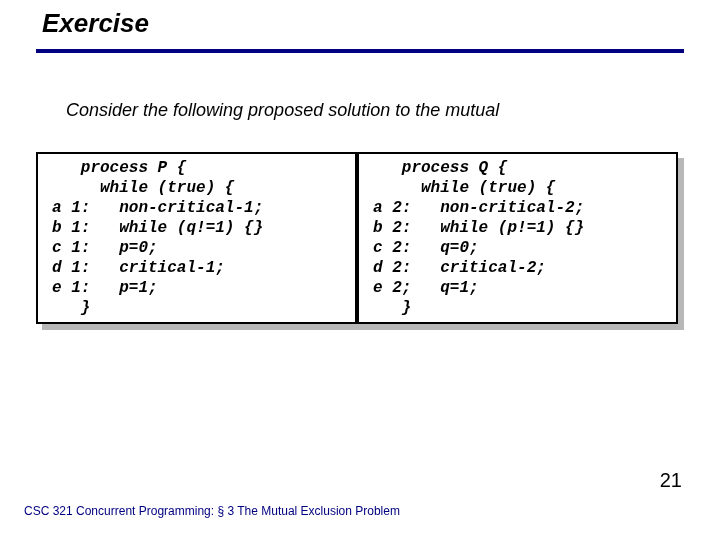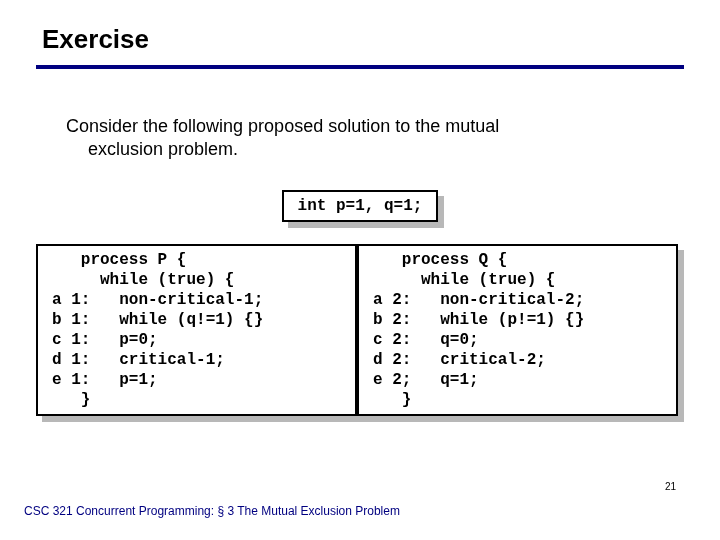--- a/index.html
+++ b/index.html
@@ -5,21 +5,22 @@
   * { box-sizing: border-box; margin: 0; padding: 0; }
   body {
     width: 720px;
     height: 540px;
     background: #ffffff;
     font-family: Arial, Helvetica, sans-serif;
     position: relative;
     overflow: hidden;
   }
   .slide {
-    padding: 24px 36px 0 36px;
+    padding: 8px 36px 0 36px;
+    font-style: italic;
   }
   .title {
     font-size: 26px;
     font-weight: bold;
     color: #000;
     margin-bottom: 10px;
     margin-left: 6px;
   }
   .hr {
     height: 4px;
@@ -62,41 +63,37 @@
   }
   .footer {
     position: absolute;
     left: 24px;
     bottom: 22px;
     font-size: 12px;
     color: #000080;
   }
   .pagenum {
     position: absolute;
-    right: 44px;
+    right: 38px;
     bottom: 48px;
-    font-size: 10px;
+    font-size: 20px;
     color: #000;
   }
 </style>
 </head>
 <body>
 
 <div class="slide">
   <div class="title">Exercise</div>
   <div class="hr"></div>
 
   <div class="intro">
     <div>Consider the following proposed solution to the mutual</div>
-    <div class="l2">exclusion problem.</div>
   </div>
 
-  <div class="decl-wrap">
-    <div class="codebox decl">int p=1, q=1;</div>
-  </div>
 
   <div class="procs">
     <div class="codebox procbox">   process P {
      while (true) {
 a 1:   non-critical-1;
 b 1:   while (q!=1) {}
 c 1:   p=0;
 d 1:   critical-1;
 e 1:   p=1;
    }</div>

